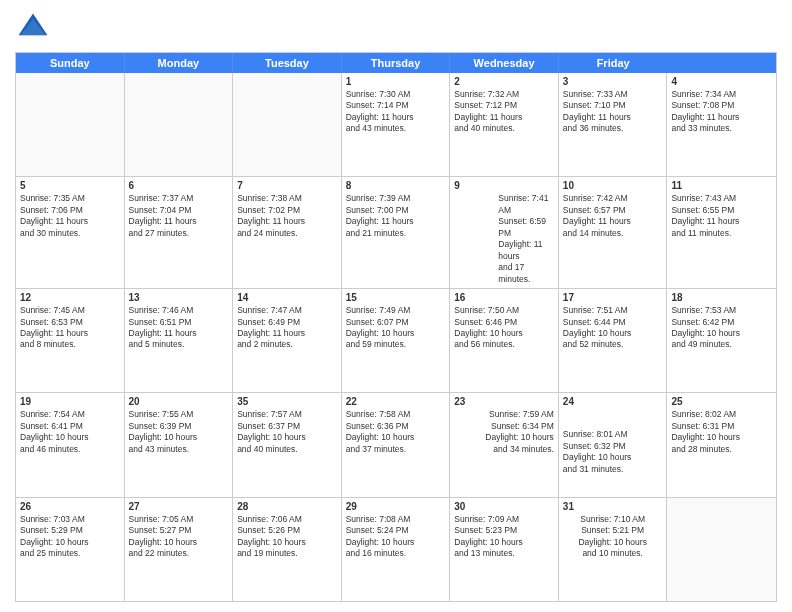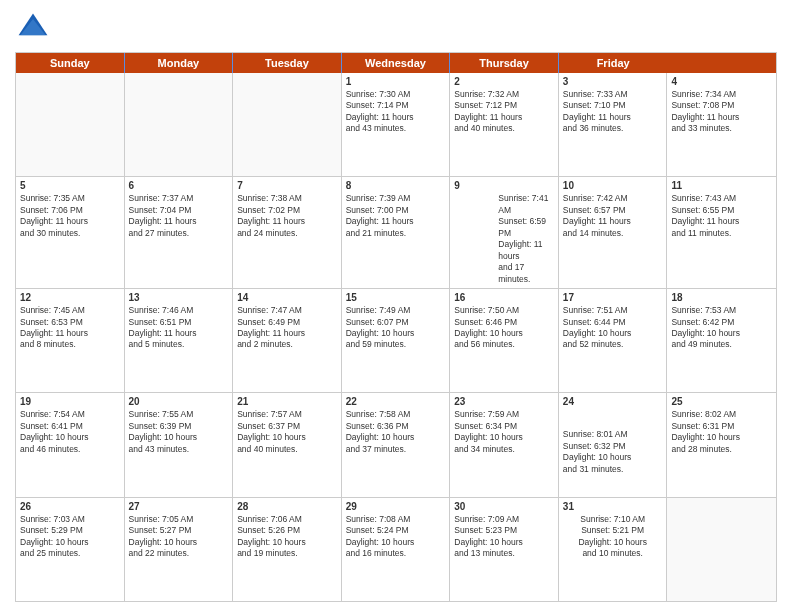--- a/index.html
+++ b/index.html
@@ -61,21 +61,21 @@
     }
     .calendar {
       flex: 1;
       display: flex;
       flex-direction: column;
       border: 1px solid #ccc;
     }
     .cal-header {
       display: grid;
       grid-template-columns: repeat(7, 1fr);
-      background: #c2410c;
+      background: #3b82f6;
     }
     .cal-header-cell {
       color: #fff;
       font-size: 11px;
       font-weight: bold;
       text-align: center;
       padding: 4px 2px;
       border-right: 1px solid #5a8be0;
     }
     .cal-header-cell:last-child { border-right: none; }
@@ -133,22 +133,22 @@
       <div class="month-title"></div>
       <div class="location"></div>
     </div>
   </div>
 
   <div class="calendar">
     <div class="cal-header">
     <div class="cal-header-cell">Sunday</div>
         <div class="cal-header-cell">Monday</div>
         <div class="cal-header-cell">Tuesday</div>
+        <div class="cal-header-cell">Thursday</div>
         <div class="cal-header-cell">Wednesday</div>
-        <div class="cal-header-cell">Thursday</div>
         <div class="cal-header-cell">Friday</div>
       </div>
     <div class="cal-body">
     <div class="cal-row">
           <div class="cal-cell empty"></div>
           <div class="cal-cell empty"></div>
           <div class="cal-cell empty"></div>
           <div class="cal-cell">
             <div class="day-num">1</div>
             <div class="cell-text" style="white-space: pre-line;">Sunrise: 7:30 AM
@@ -289,36 +289,36 @@
 and 46 minutes.</div>
           </div>
           <div class="cal-cell">
             <div class="day-num">20</div>
             <div class="cell-text" style="white-space: pre-line;">Sunrise: 7:55 AM
 Sunset: 6:39 PM
 Daylight: 10 hours
 and 43 minutes.</div>
           </div>
           <div class="cal-cell">
-            <div class="day-num">21</div>
+            <div class="day-num">35</div>
             <div class="cell-text" style="white-space: pre-line;">Sunrise: 7:57 AM
 Sunset: 6:37 PM
 Daylight: 10 hours
 and 40 minutes.</div>
           </div>
           <div class="cal-cell">
             <div class="day-num">22</div>
             <div class="cell-text" style="white-space: pre-line;">Sunrise: 7:58 AM
 Sunset: 6:36 PM
 Daylight: 10 hours
 and 37 minutes.</div>
           </div>
           <div class="cal-cell">
             <div class="day-num">23</div>
-            <div class="cell-text" style="white-space: pre-line;">Sunrise: 7:59 AM
+            <div class="cell-text" style="white-space: pre-line; text-align: right;">Sunrise: 7:59 AM
 Sunset: 6:34 PM
 Daylight: 10 hours
 and 34 minutes.</div>
           </div>
           <div class="cal-cell">
             <div class="day-num">24</div>
             <div class="cell-text" style="white-space: pre-line; margin-top: 20px;">Sunrise: 8:01 AM
 Sunset: 6:32 PM
 Daylight: 10 hours
 and 31 minutes.</div>

